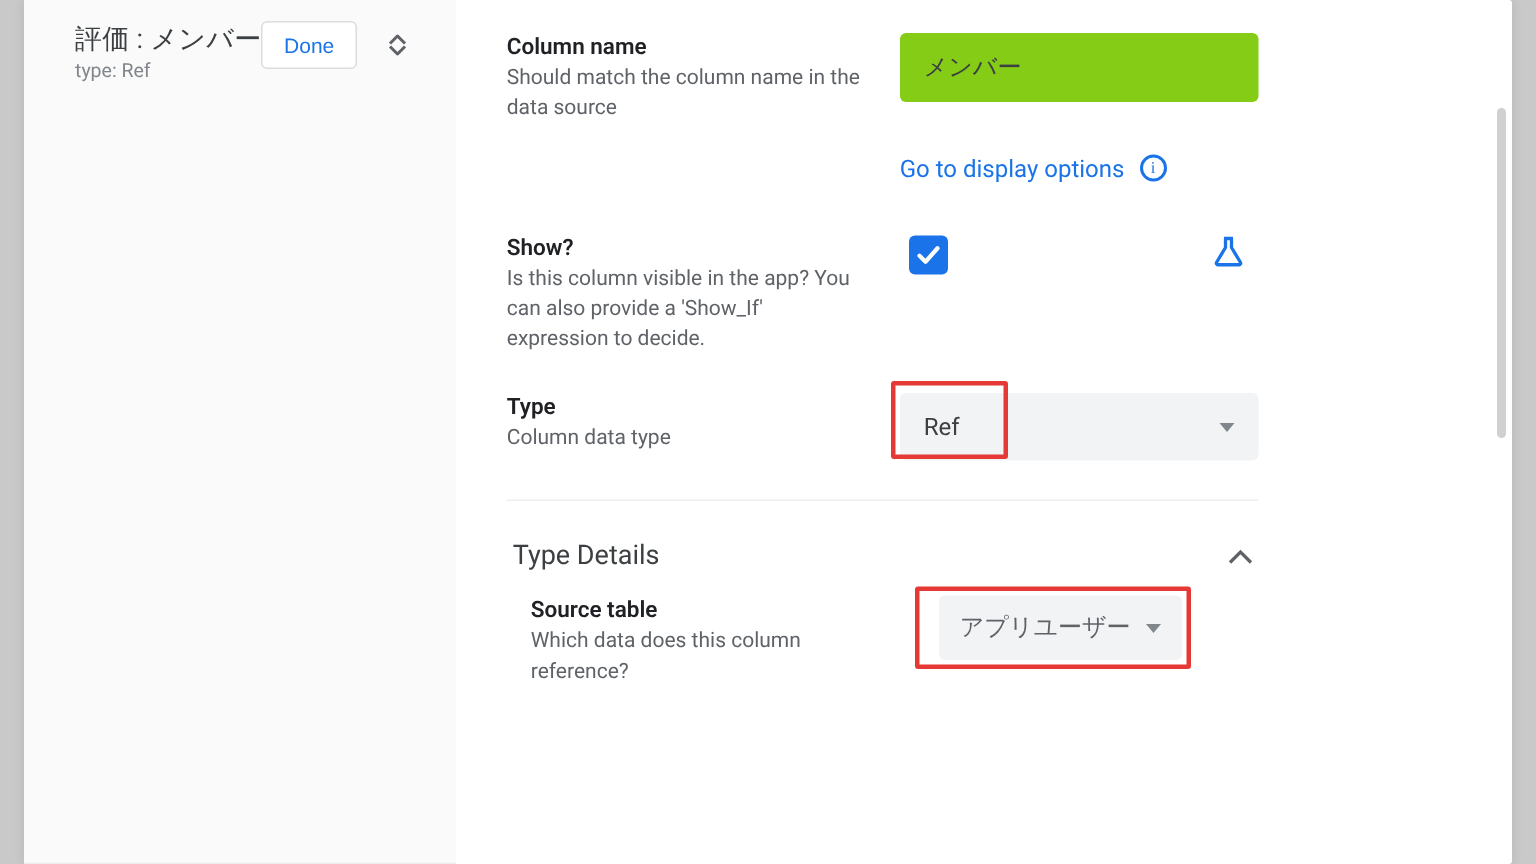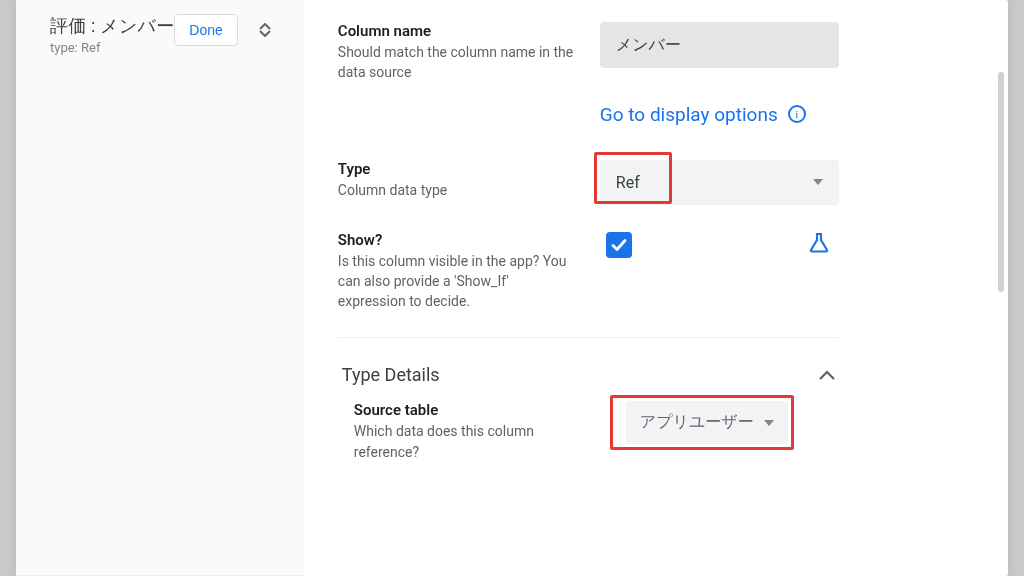--- a/index.html
+++ b/index.html
@@ -103,38 +103,38 @@
     margin-top: 2px;
   }
   .field-col {
     flex: 1;
     position: relative;
     display:flex;
     align-items:center;
   }
   .text-input {
     width: 100%;
-    background: #e5e5e5;
+    background: #84cc16;
     border: none;
     border-radius: 4px;
     padding: 14px 16px;
     font-size: 16px;
     color: #3c4043;
   }
   .link-row {
     margin-left: 262px;
     display: flex;
     align-items: center;
     gap: 10px;
     margin-bottom: 34px;
     margin-top:-6px;
   }
   .link-text {
     color: #1a73e8;
-    font-size: 19px;
+    font-size: 16px;
     cursor: pointer;
   }
   .info-icon {
     width: 18px;
     height: 18px;
     border: 2px solid #1a73e8;
     border-radius: 50%;
     display: flex;
     align-items: center;
     justify-content: center;
@@ -266,36 +266,20 @@
         <div class="label-desc">Should match the column name in the data source</div>
       </div>
       <div class="field-col">
         <input class="text-input" type="text" value="メンバー" style="">
       </div>
     </div>
 
     <div class="link-row">
       <span class="link-text">Go to display options</span>
       <span class="info-icon">i</span>
-    </div>
-
-    <div class="row">
-      <div class="label-col">
-        <div class="label-title">Type</div>
-        <div class="label-desc">Column data type</div>
-      </div>
-      <div class="field-col" style="position:relative;">
-        <div class="select">
-          <span>Ref</span>
-          <span class="caret">
-              <div class="triangle-down"></div>
-            </span>
-        </div>
-        <div class="red-box red-box-type"></div>
-      </div>
     </div>
 
     <div class="row">
       <div class="label-col">
         <div class="label-title">Show?</div>
         <div class="label-desc">Is this column visible in the app? You can also provide a 'Show_If' expression to decide.</div>
       </div>
       <div class="field-col">
         <div class="checkbox">
           <svg width="18" height="18" viewBox="0 0 18 18">
@@ -303,20 +287,36 @@
             </svg>
         </div>
         <div class="flask">
           <svg width="24" height="24" viewBox="0 0 24 24" fill="none" stroke="#1a73e8" stroke-width="2.2" stroke-linejoin="round">
               <path d="M9 3h6M10 3v6l-6 10a1 1 0 0 0 .9 1.5h14.2a1 1 0 0 0 .9-1.5l-6-10V3"></path>
             </svg>
         </div>
       </div>
     </div>
 
+    <div class="row">
+      <div class="label-col">
+        <div class="label-title">Type</div>
+        <div class="label-desc">Column data type</div>
+      </div>
+      <div class="field-col" style="position:relative;">
+        <div class="select">
+          <span>Ref</span>
+          <span class="caret">
+              <div class="triangle-down"></div>
+            </span>
+        </div>
+        <div class="red-box red-box-type"></div>
+      </div>
+    </div>
+
     <hr class="divider">
 
     <div class="section-head">
       <div class="section-title">Type Details</div>
       <div class="chev-up">
         <svg width="16" height="10" viewBox="0 0 16 10">
             <path d="M1 9 L8 2 L15 9" fill="none" stroke="#5f6368" stroke-width="2.2"></path>
           </svg>
       </div>
     </div>

